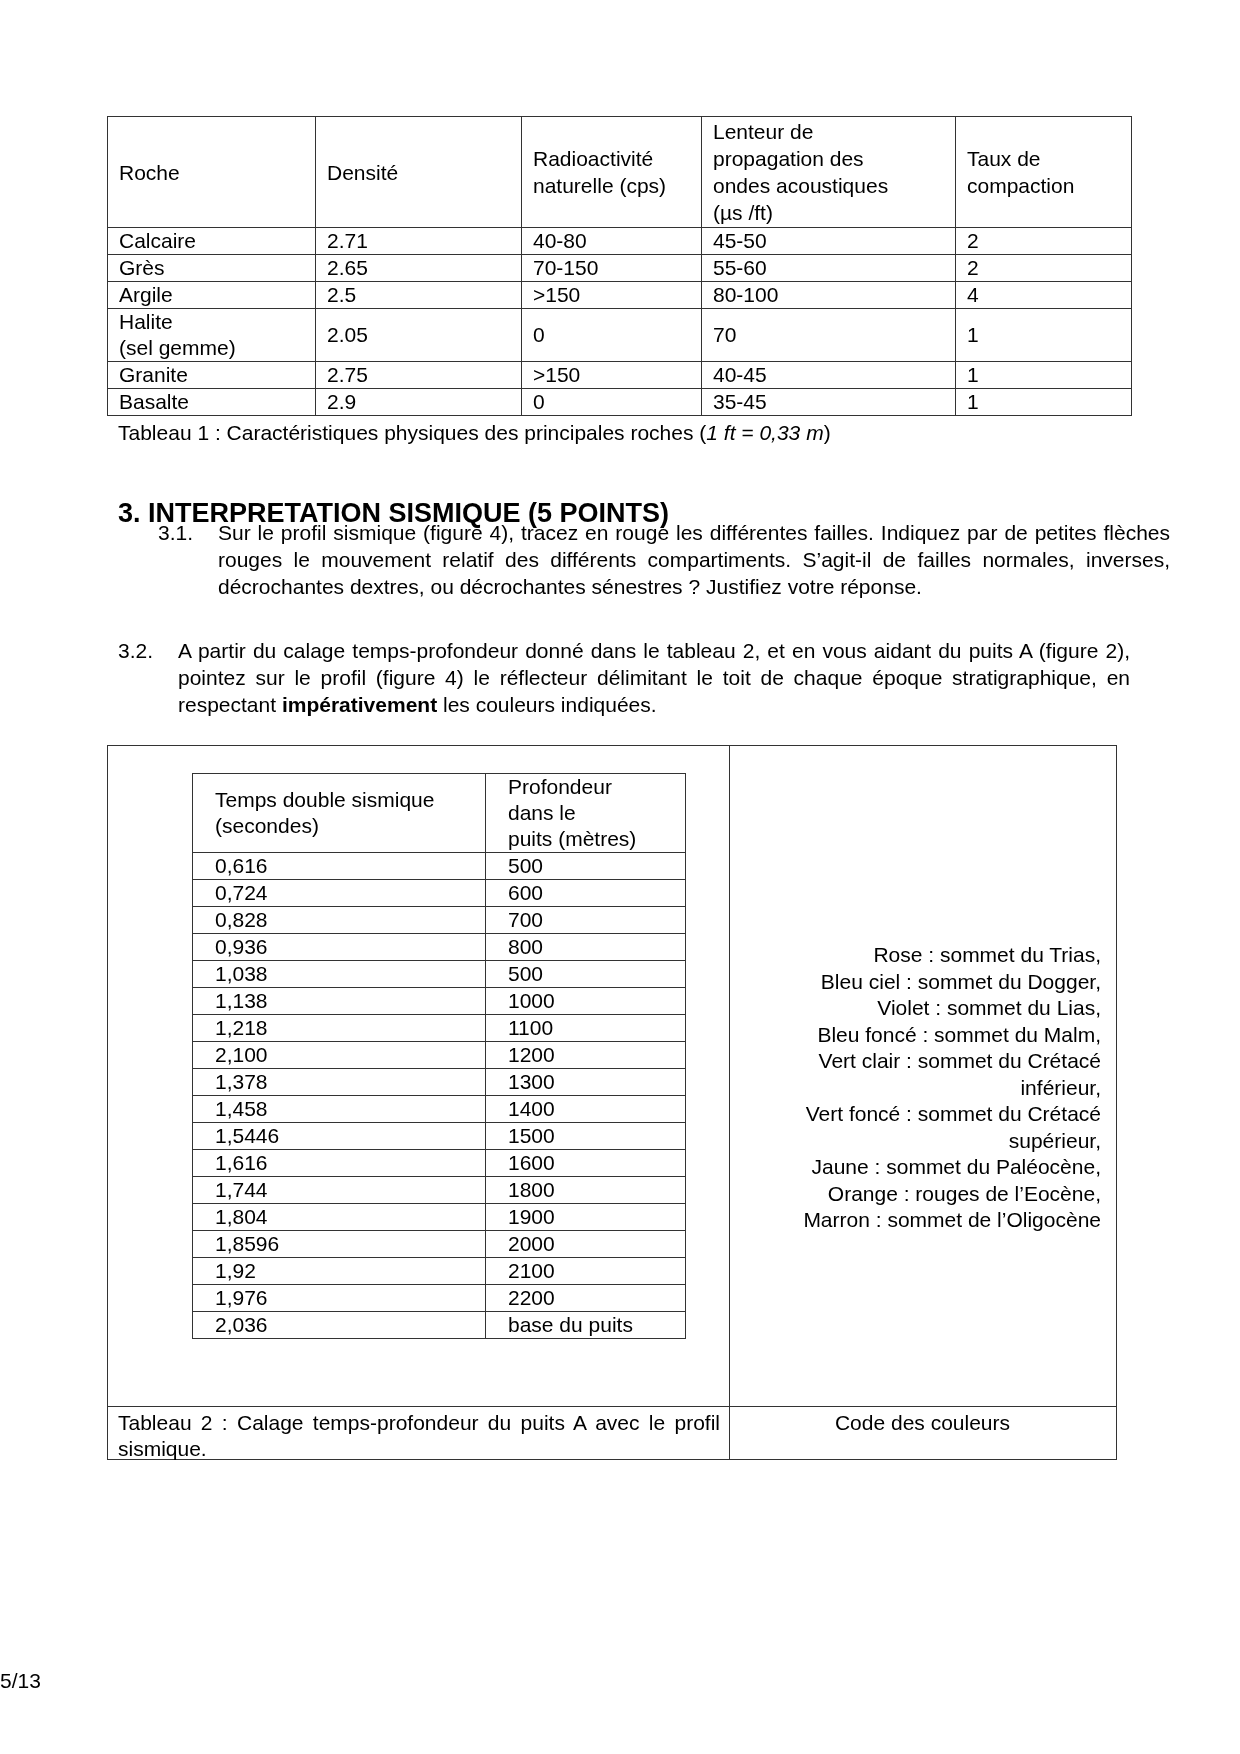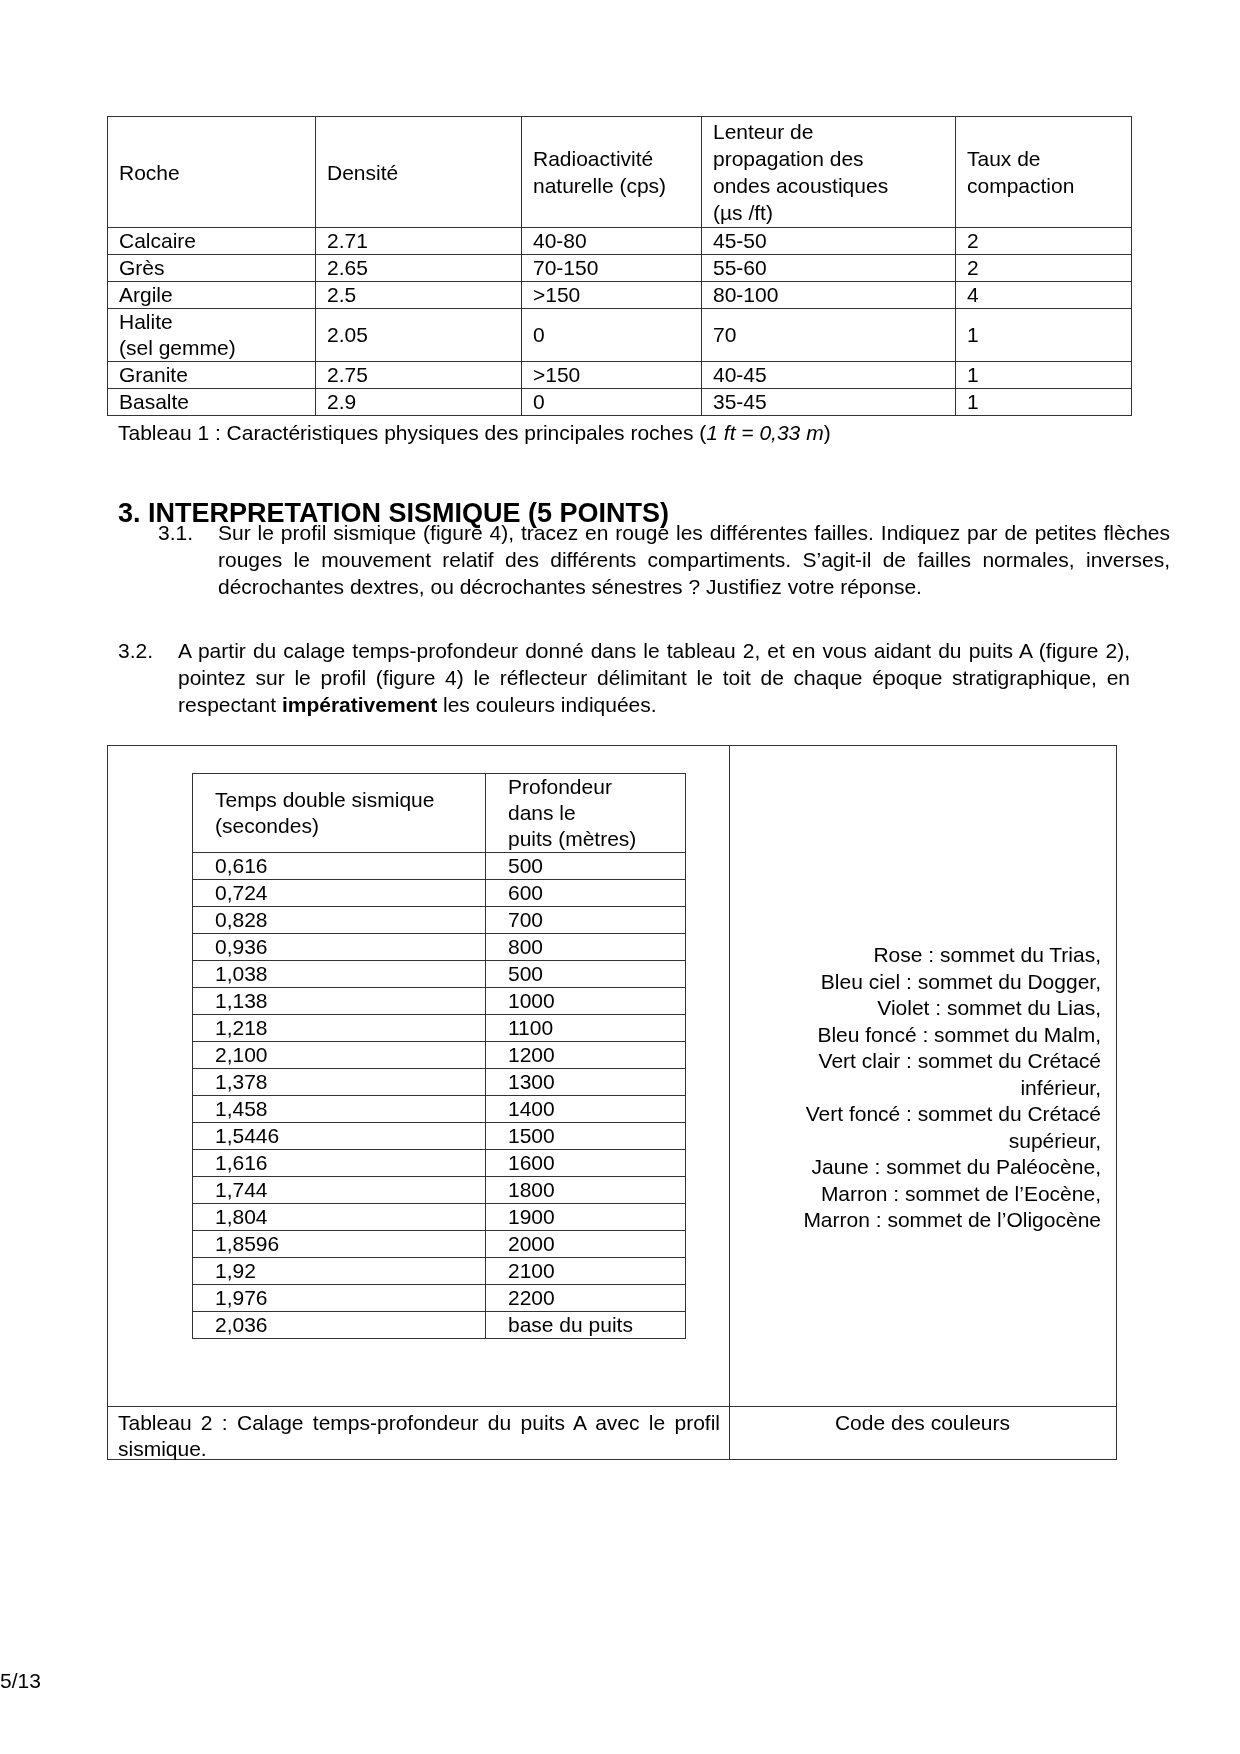--- a/index.html
+++ b/index.html
@@ -188,21 +188,21 @@
     </table>
 
   <div class="legend">
     <div>Rose : sommet du Trias,</div>
     <div>Bleu ciel : sommet du Dogger,</div>
     <div>Violet : sommet du Lias,</div>
     <div>Bleu foncé : sommet du Malm,</div>
     <div>Vert clair : sommet du Crétacé inférieur,</div>
     <div>Vert foncé : sommet du Crétacé supérieur,</div>
     <div>Jaune : sommet du Paléocène,</div>
-    <div>Marron : sommet de l’Eocène,</div>
+    <div>Orange : rouges de l’Eocène,</div>
     <div>Marron : sommet de l’Oligocène</div>
   </div>
 
   <div class="cap2">Tableau 2 : Calage temps-profondeur du puits A avec le profil sismique.</div>
   <div class="cap3">Code des couleurs</div>
 </div>
 
 <div class="abs pagenum">5/13</div>
 
 </body></html>

